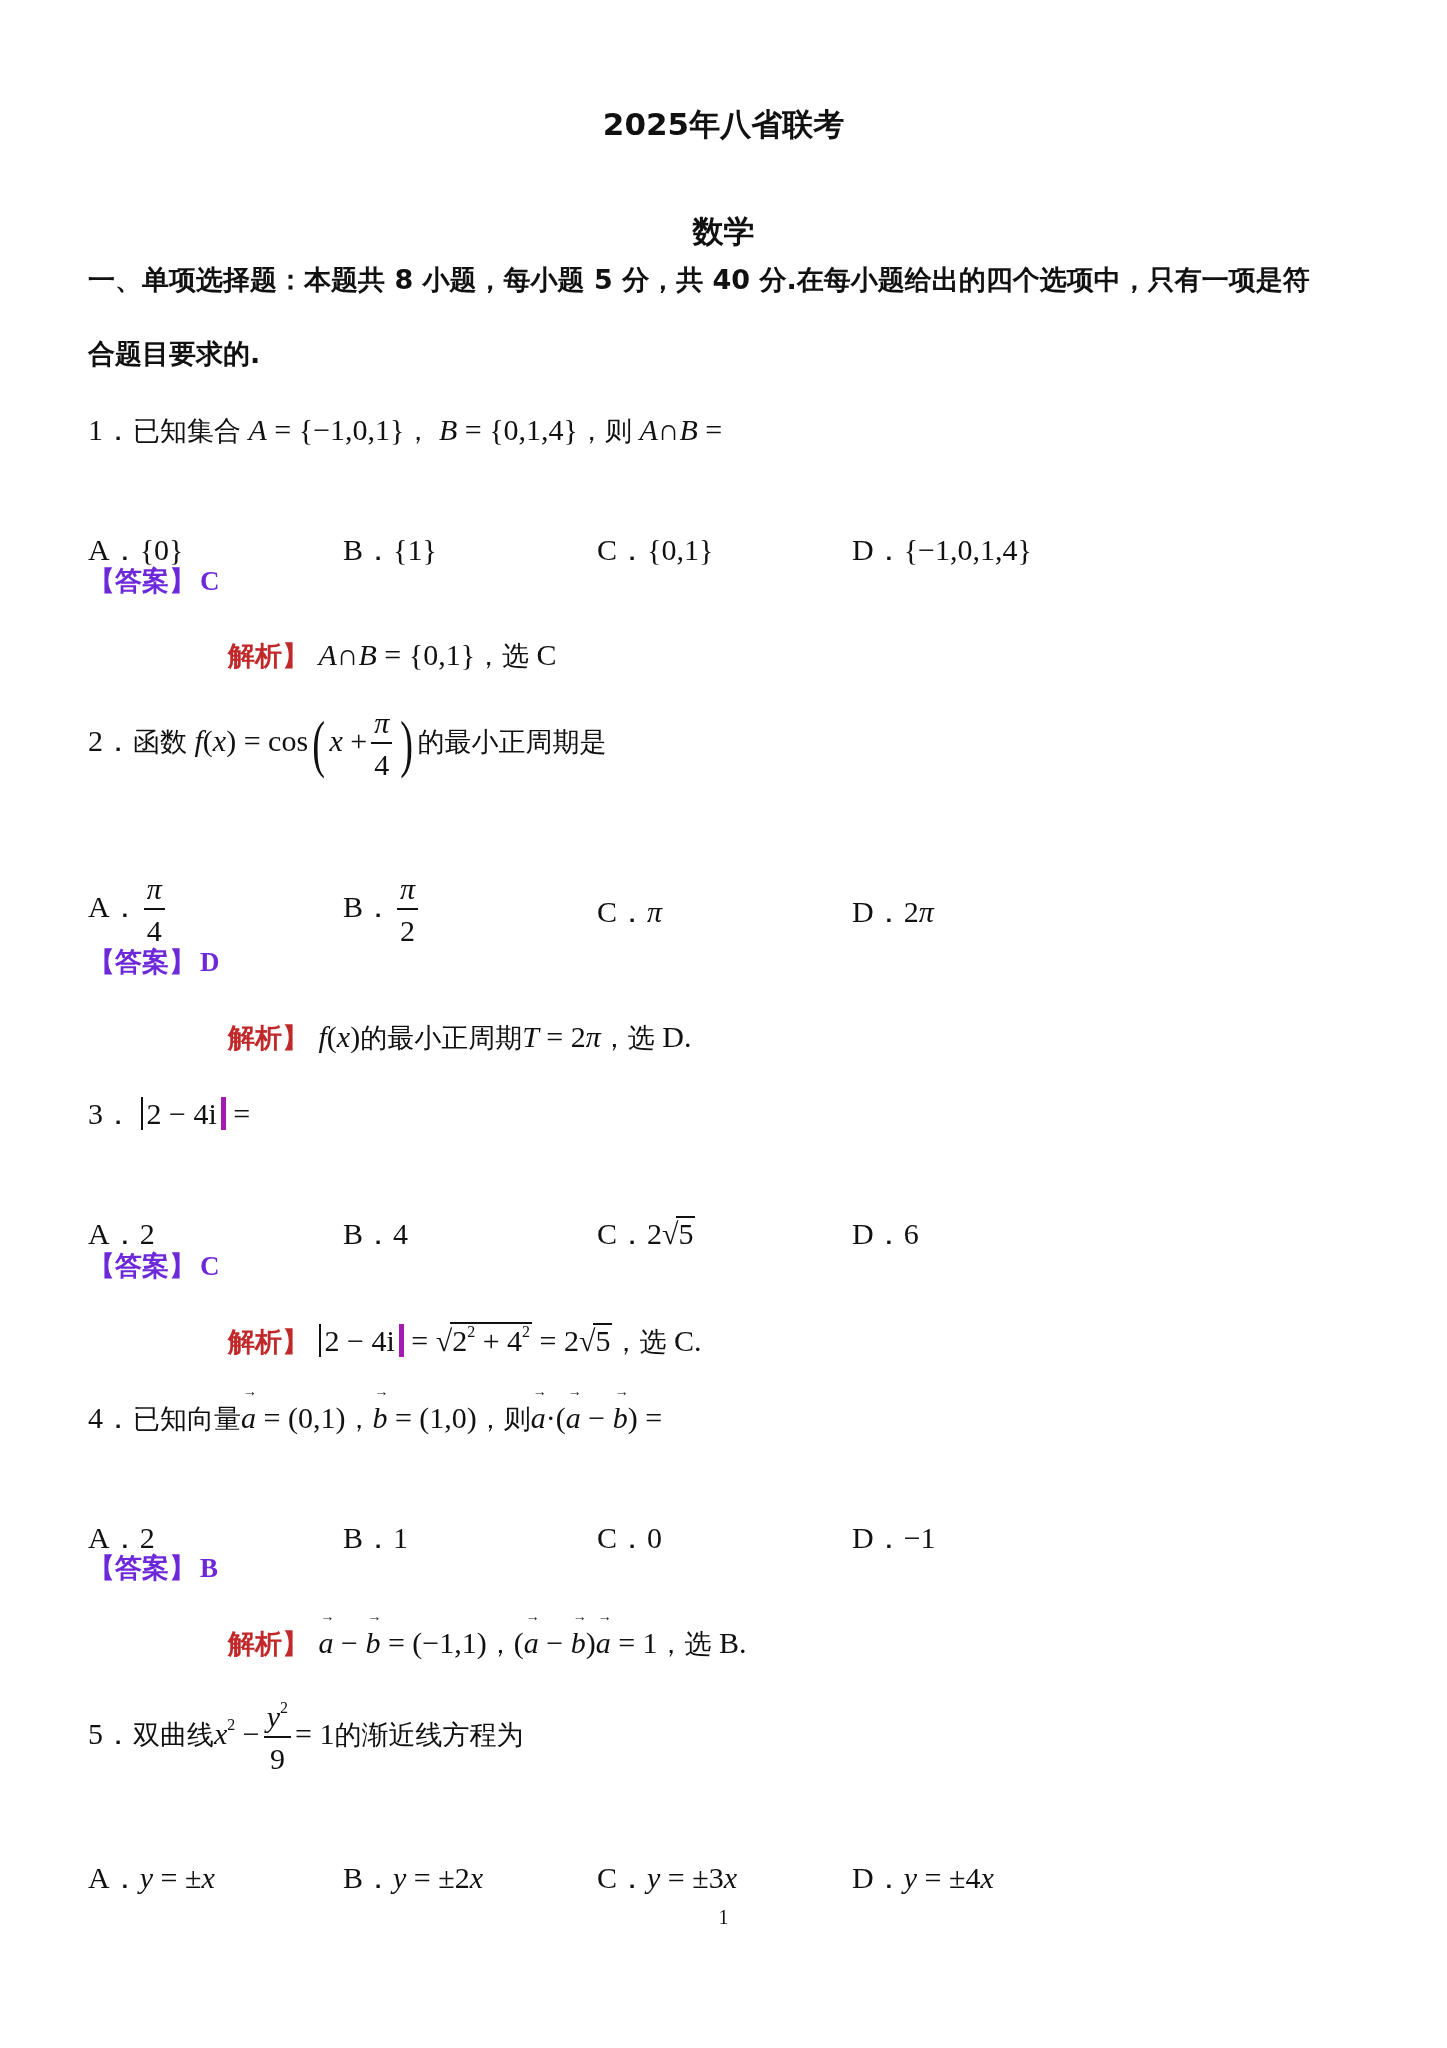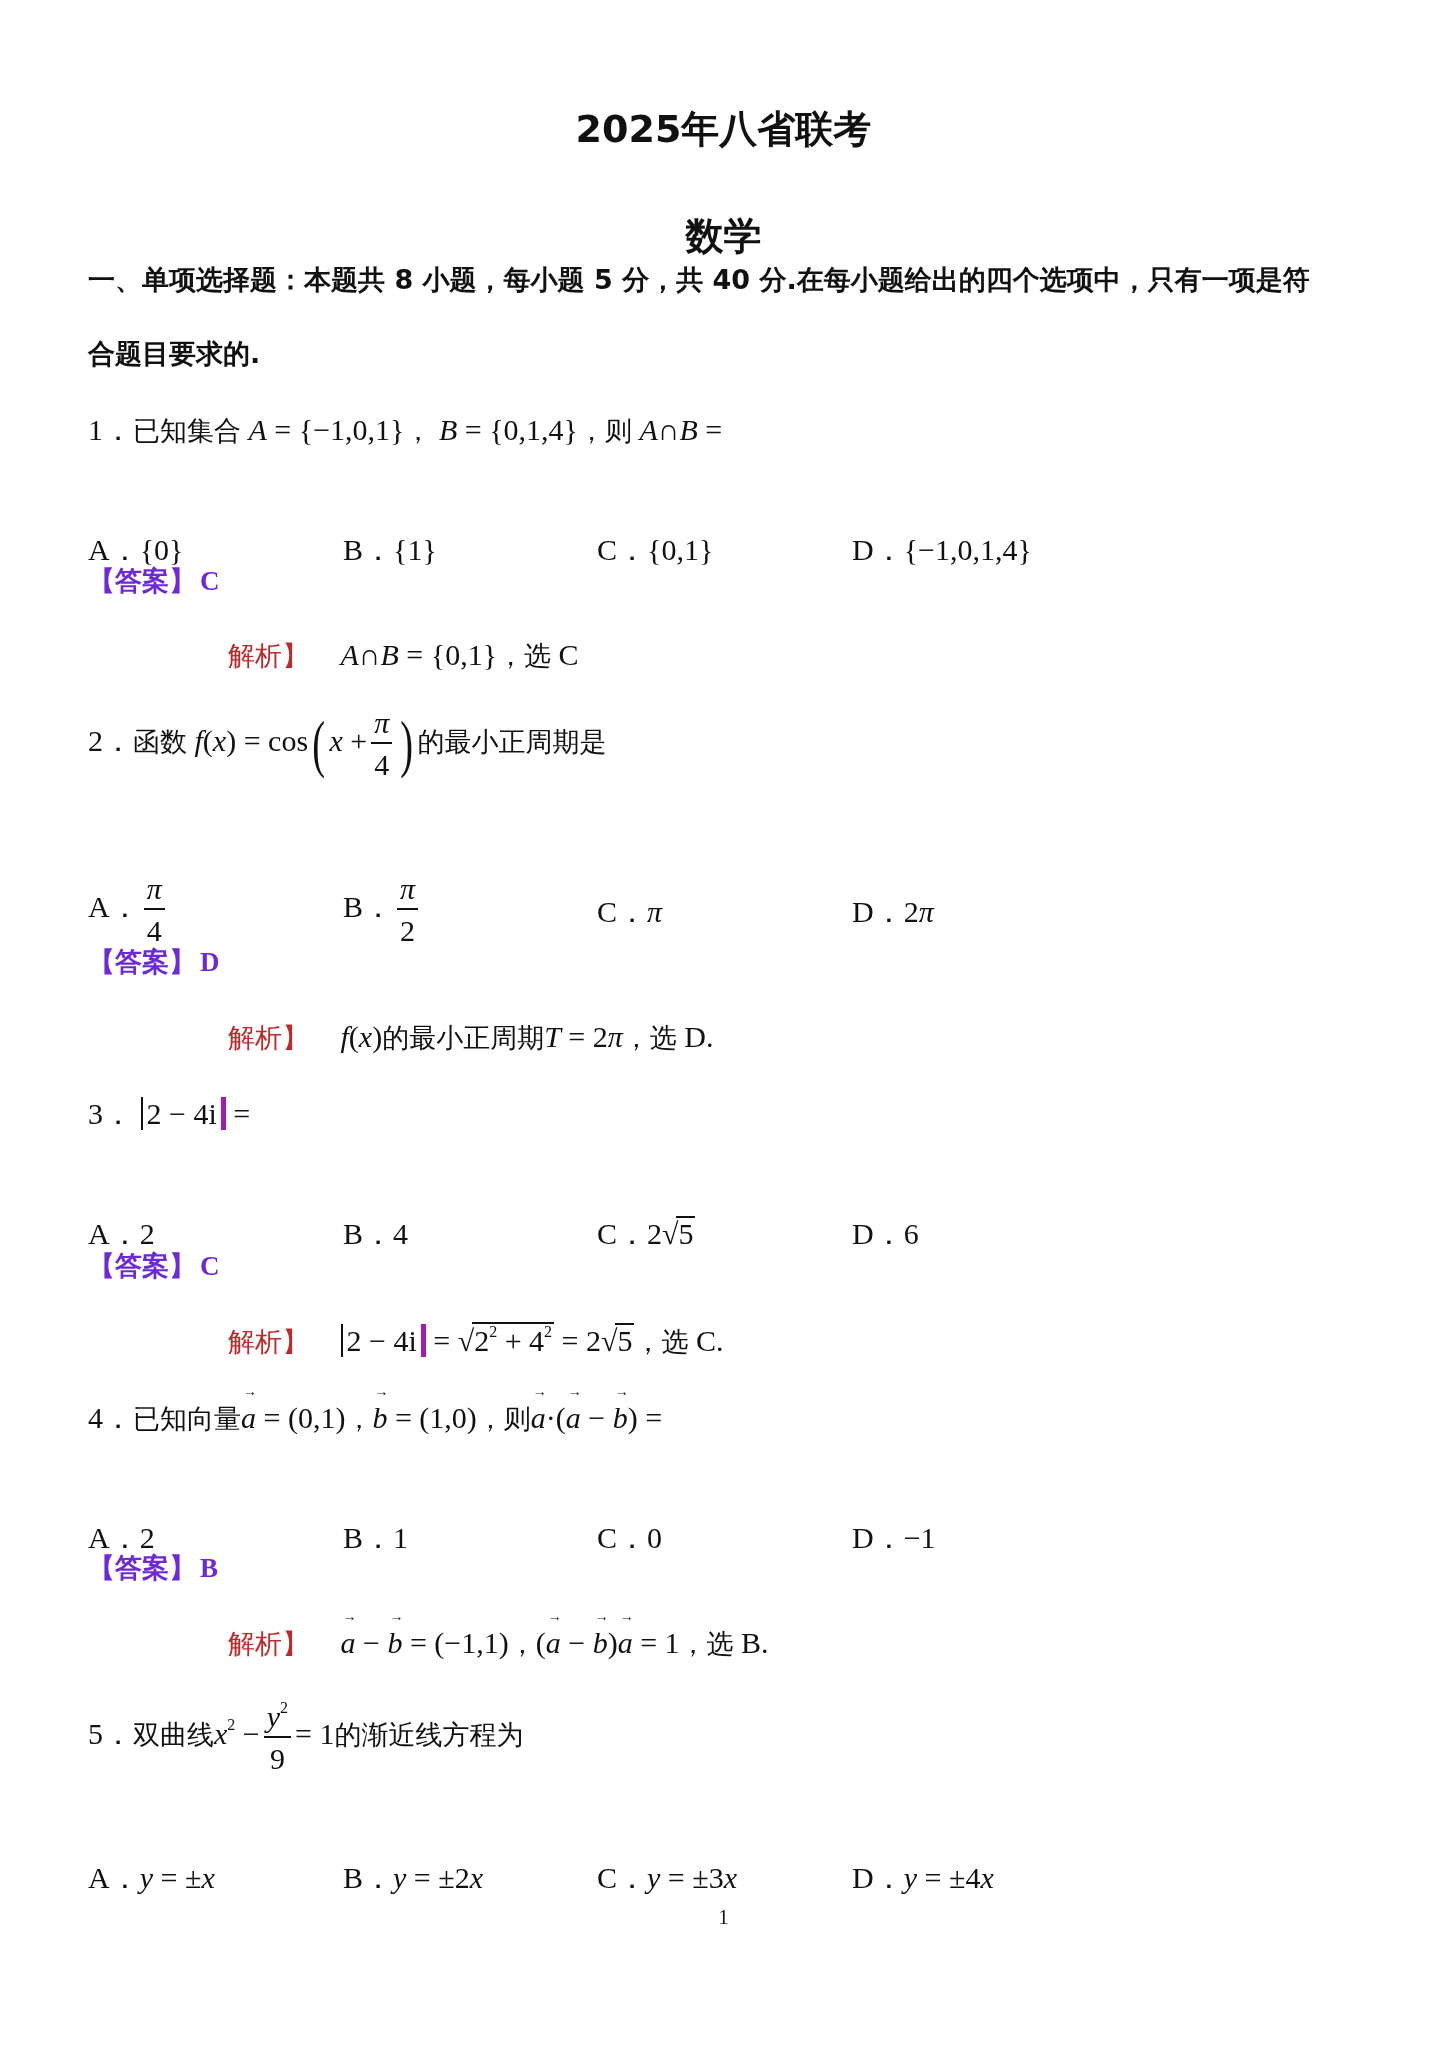--- a/index.html
+++ b/index.html
@@ -4,37 +4,37 @@
 <style>
   html, body { margin: 0; padding: 0; background: #ffffff; }
   body {
     width: 1447px; height: 2048px; position: relative; overflow: hidden;
     font-family: "Liberation Serif", "DejaVu Serif", serif;
     color: #111;
   }
   .abs { position: absolute; white-space: nowrap; }
   .title {
     left: 0; width: 1447px; text-align: center;
-    font-family: "DejaVu Sans", sans-serif; font-weight: bold; font-size: 38px;
+    font-family: "DejaVu Sans", sans-serif; font-weight: bold; font-size: 31px;
   }
   .section {
     left: 88px; font-family: "DejaVu Sans", sans-serif; font-weight: bold; font-size: 27px;
   }
   .q { left: 88px; font-size: 30px; }
   .q .num { font-family: "Liberation Serif", serif; }
   .cjk { font-family: Liberation Serif, serif; font-size: 27px; }
   .m { font-family: "Liberation Serif", serif; font-style: italic; }
   .r { font-family: "Liberation Serif", serif; font-style: normal; }
   .opt { font-size: 30px; margin-top: 44px; }
   .answer {
     left: 88px; font-family: "DejaVu Sans", sans-serif; font-weight: bold; font-size: 27px; color: #6d28d9;
   }
   .answer .val { font-family: "Liberation Serif", serif; font-weight: bold; margin-left: 4px; }
   .analysis { left: 228px; font-size: 30px; }
-  .analysis .lbl { font-family: "DejaVu Sans", sans-serif; font-weight: normal; font-size: 27px; color: #c0282a; margin-right: 24px; }
+  .analysis .lbl { font-family: "DejaVu Sans", sans-serif; font-weight: bold; font-size: 27px; color: #c0282a; margin-right: 2px; }
   .frac { display: inline-flex; flex-direction: column; align-items: center; vertical-align: middle; margin: 0 4px; line-height: 1; }
   .frac .n { padding: 0 3px 4px; border-bottom: 2px solid #111; }
   .frac .d { padding-top: 6px; }
   .bigparen { font-size: 64px; font-weight: 200; vertical-align: middle; line-height: 1; transform: scaleX(0.6); display: inline-block; }
   .vec { position: relative; display: inline-block; }
   .vec::before { content: "→"; position: absolute; top: -17px; left: 2px; font-size: 14px; font-style: normal; }
   .sqrt { display: inline-block; border-top: 2px solid #111; padding: 0 2px; margin-left: -2px; line-height: 1.05; }
   sup { font-size: 16px; vertical-align: 14px; }
   .abs-bar { border-left: 2px solid #111; border-right: 5px solid #a21caf; padding: 0 4px; }
   .pagenum { left: 0; width: 1447px; text-align: center; font-size: 20px; }

